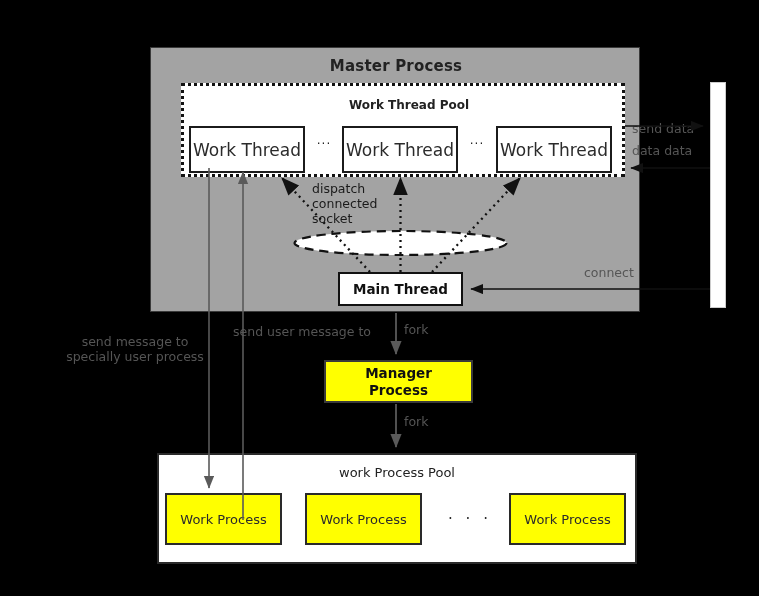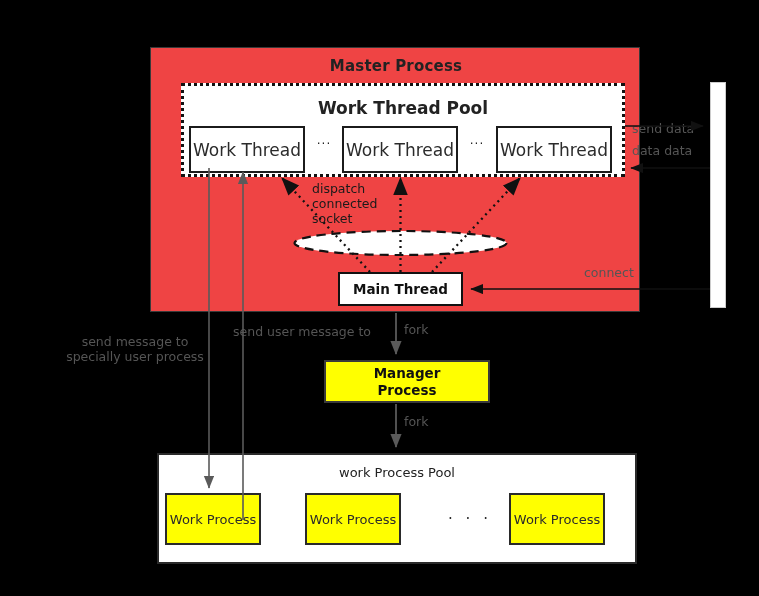--- a/index.html
+++ b/index.html
@@ -17,21 +17,21 @@
     position: relative;
     width: 759px;
     height: 596px;
     background: #000000;
   }
   .abs { position: absolute; }
 
   
   #master-process {
     left: 150px; top: 47px; width: 490px; height: 265px;
-    background: #ef4444;
+    background: #a3a3a3;
     border: 1px solid #3a3a3a;
     box-sizing: border-box;
     padding-left: 21px;
   }
   #master-process-title {
     position: absolute;
     left: 0; top: 9px; width: 490px;
     text-align: center;
     font-size: 15px;
     font-weight: bold;
@@ -41,23 +41,23 @@
 
   
   #work-thread-pool {
     left: 181px; top: 83px; width: 444px; height: 94px;
     background: #FFFFFF;
     border: 3px dotted #111111;
     box-sizing: border-box;
   }
   #work-thread-pool-title {
     position: absolute;
-    left: 0; top: 12px; width: 438px;
+    left: 6px; top: 12px; width: 438px;
     text-align: center;
-    font-size: 17px;
+    font-size: 12px;
     font-weight: bold;
     color: #222222;
   }
   .work-thread-box {
     top: 126px; width: 116px; height: 47px;
     background: #FFFFFF;
     border: 2px solid #1b1b1b;
     box-sizing: border-box;
     display: flex; align-items: center; justify-content: center;
     font-size: 17px;
@@ -93,21 +93,21 @@
   
   #client-bar {
     left: 710px; top: 82px; width: 16px; height: 226px;
     background: #FFFFFF;
     border: 1px solid #cccccc;
     box-sizing: border-box;
   }
 
   
   #manager-process {
-    left: 324px; top: 360px; width: 166px; height: 43px;
+    left: 324px; top: 360px; width: 149px; height: 43px;
     background: #FFFF00;
     border: 2px solid #3a3a3a;
     box-sizing: border-box;
     display: flex; flex-direction: column;
     align-items: center; justify-content: center;
     font-size: 13.5px; font-weight: bold; color: #111111;
     line-height: 17px;
   }
 
   
@@ -118,21 +118,21 @@
     box-sizing: border-box;
   }
   #work-process-pool-title {
     position: absolute;
     left: 0; top: 10px; width: 476px;
     text-align: center;
     font-size: 13px;
     color: #222222;
   }
   .work-process-box {
-    top: 493px; width: 96px; height: 52px;
+    top: 493px; width: 117px; height: 52px;
     background: #FFFF00;
     border: 2px solid #2a2a2a;
     box-sizing: border-box;
     display: flex; align-items: center; justify-content: center;
     font-size: 13px; color: #2b2b2b;
   }
   #work-process-0 { left: 165px; }
   #work-process-1 { left: 305px; }
   #work-process-2 { left: 509px; }
   #process-ellipsis {

